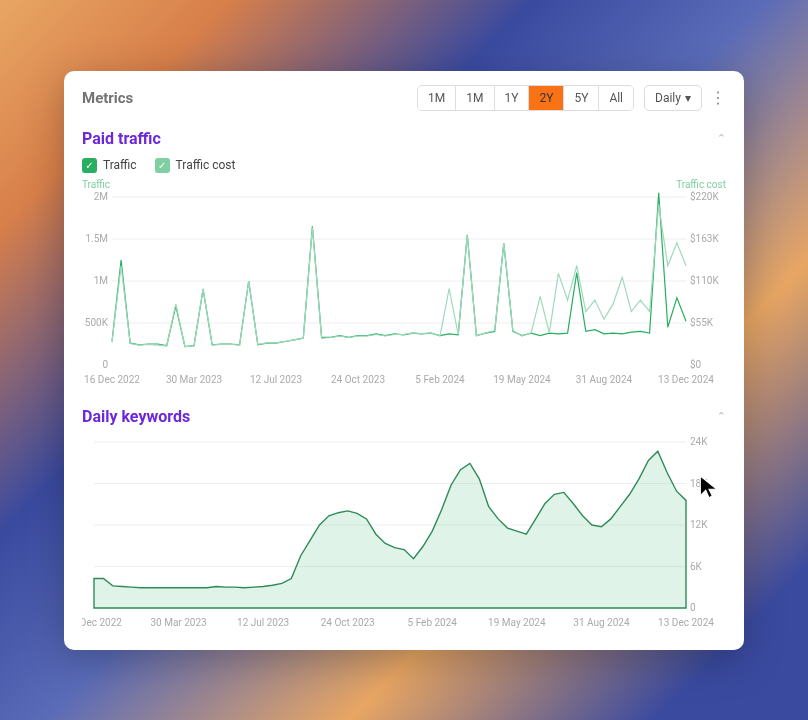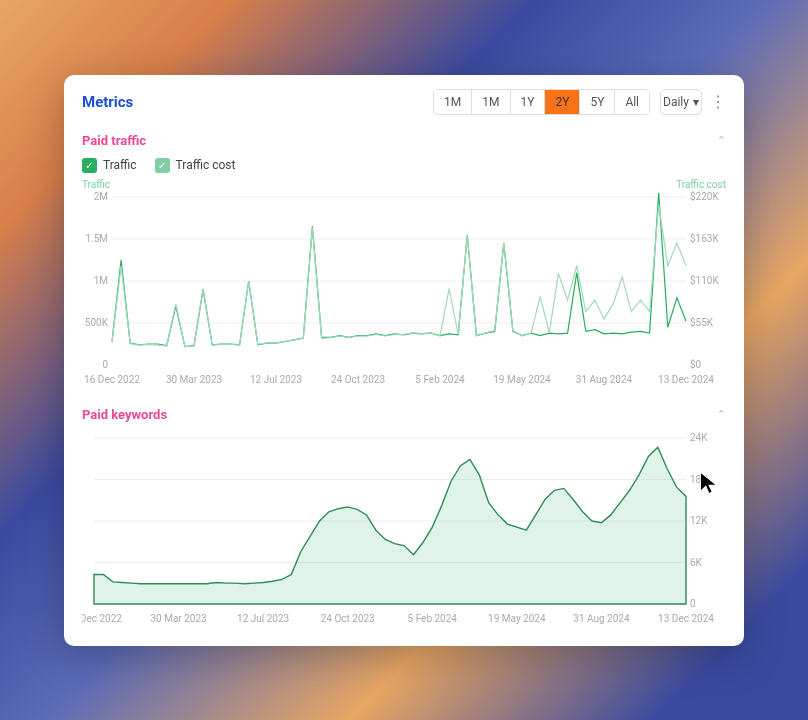--- a/index.html
+++ b/index.html
@@ -6,31 +6,31 @@
   body {
     width: 808px; height: 720px;
     background: linear-gradient(135deg, #e8a663 0%, #d87f4a 15%, #3a4a9f 35%, #5a6bb8 50%, #e8a663 70%, #3a4a9f 90%);
     display: flex; align-items: center; justify-content: center;
   }
   .panel {
     width: 680px; background: #fff; border-radius: 10px; padding: 14px 18px 18px 18px;
     box-shadow: 0 10px 40px rgba(0,0,0,.25);
   }
   .toolbar { display: flex; align-items: center; }
-  .title { font-size: 15px; font-weight: 700; color: #1d4ed8; }
+  .title { font-size: 15px; font-weight: 700; color: #737373; }
   .spacer { flex: 1; }
   .range-group { display: flex; border: 1px solid #ddd; border-radius: 5px; overflow: hidden; }
   .range-btn { font-size: 12px; color: #555; padding: 5px 10px; border-right: 1px solid #ddd; cursor: pointer; background: #fff; }
   .range-btn:last-child { border-right: none; }
   .range-btn.active { background: #f97316; color: #333; }
-  .freq-btn { margin-left: 10px; font-size: 12px; color: #555; padding: 5px 2px; border: 1px solid #ddd; border-radius: 5px; cursor: pointer; display: flex; align-items: center; gap: 4px; }
+  .freq-btn { margin-left: 10px; font-size: 12px; color: #555; padding: 5px 10px; border: 1px solid #ddd; border-radius: 5px; cursor: pointer; display: flex; align-items: center; gap: 4px; }
   .kebab { margin-left: 8px; width: 16px; text-align: center; color: #888; cursor: pointer; font-size: 16px; }
   .section { margin-top: 18px; }
   .sec-head { display: flex; align-items: center; }
-  .sec-title { font-size: 13px; font-weight: 700; color: #ec4899; }
+  .sec-title { font-size: 16px; font-weight: 700; color: #6d28d9; }
   .collapse { margin-left: auto; color: #bbb; font-size: 11px; cursor: pointer; }
   .legend { display: flex; gap: 18px; margin-top: 10px; }
   .lg-item { display: flex; align-items: center; gap: 6px; font-size: 12px; color: #444; cursor: pointer; }
   .lg-chk { width: 15px; height: 15px; background: #27ae60; border-radius: 3px; display: flex; align-items: center; justify-content: center; color: #fff; font-size: 10px; }
   .lg-chk.light { background: #7fcfa3; }
   .chart-wrap { position: relative; margin-top: 6px; }
   .axis-name { font-size: 10px; color: #7fcfa3; position: absolute; }
   .axis-name.left { left: 0; top: 0; }
   .axis-name.right { right: 0; top: 0; }
   svg { display: block; }
@@ -104,21 +104,21 @@
           <text x="358" y="204" text-anchor="middle" class="x-lab">5 Feb 2024</text>
           <text x="440" y="204" text-anchor="middle" class="x-lab">19 May 2024</text>
           <text x="522" y="204" text-anchor="middle" class="x-lab">31 Aug 2024</text>
           <text x="604" y="204" text-anchor="middle" class="x-lab">13 Dec 2024</text>
         </svg>
     </div>
   </div>
 
   <div class="section">
     <div class="sec-head">
-      <div class="sec-title">Paid keywords</div>
+      <div class="sec-title">Daily keywords</div>
       <div class="collapse">⌃</div>
     </div>
     <div class="chart-wrap">
       <svg id="svg-keywords" width="644" height="200">
           <text x="608" y="179" text-anchor="start" class="y-lab">0</text>
           <line x1="12" x2="604" y1="134.5" y2="134.5" stroke="#eee"></line>
           <text x="608" y="137.5" text-anchor="start" class="y-lab">6K</text>
           <line x1="12" x2="604" y1="93" y2="93" stroke="#eee"></line>
           <text x="608" y="96" text-anchor="start" class="y-lab">12K</text>
           <line x1="12" x2="604" y1="51.5" y2="51.5" stroke="#eee"></line>

